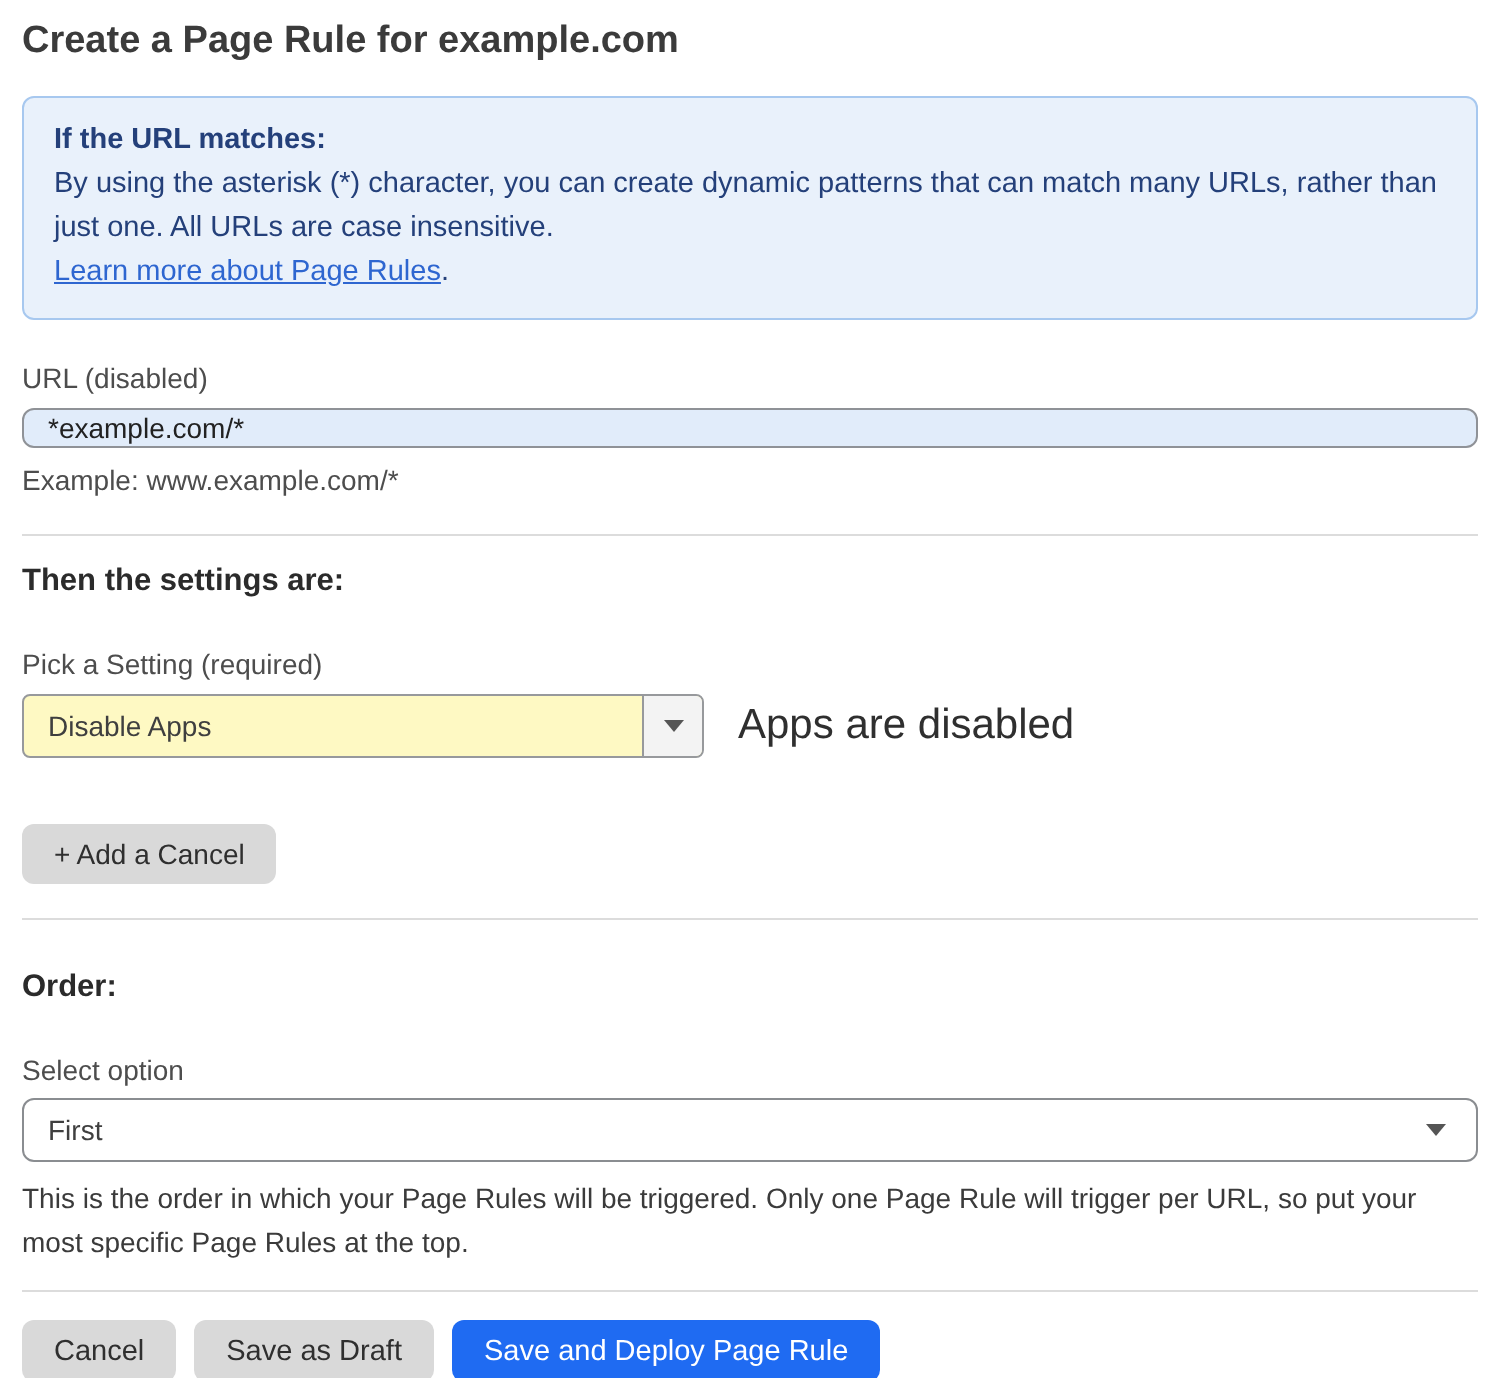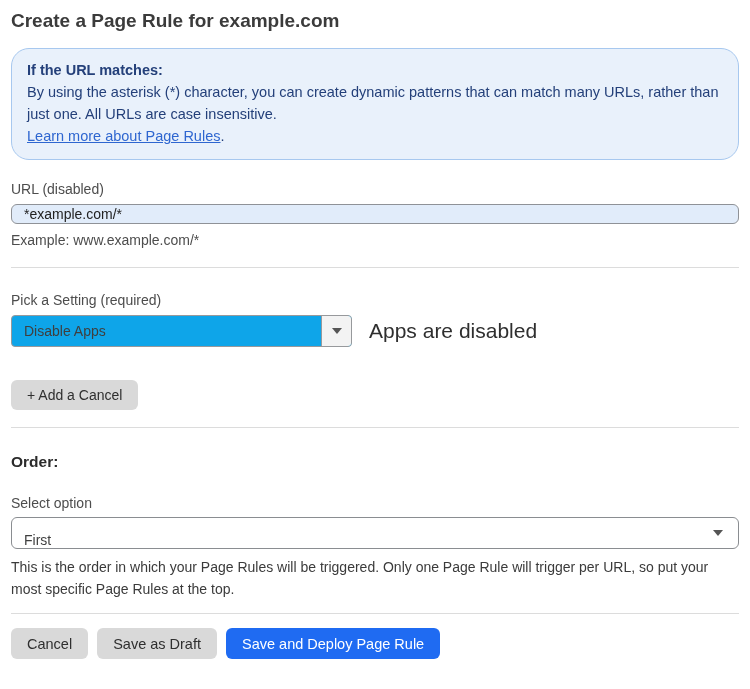--- a/index.html
+++ b/index.html
@@ -17,21 +17,21 @@
     font-size: 19px;
     line-height: 25px;
     font-weight: bold;
     color: #3b3b3b;
   }
 
   .info-box {
     margin-top: 15px;
     background: #e9f1fb;
     border: 1px solid #a7c8ef;
-    border-radius: 18px;
+    border-radius: 6px;
     padding: 10px 15px 12px 15px;
     color: #24407a;
     font-size: 14.5px;
     line-height: 22px;
   }
   .info-box .info-heading { font-weight: bold; }
   .info-box a {
     color: #2e66d0;
     text-decoration: underline;
     cursor: pointer;
@@ -87,21 +87,21 @@
     display: flex;
     align-items: center;
   }
   .picker {
     width: 341px;
     height: 32px;
     border: 1px solid #97999c;
     border-radius: 4px;
     display: flex;
     align-items: stretch;
-    background: #0ea5e9;
+    background: #fef9c3;
     cursor: pointer;
     overflow: hidden;
   }
   .picker-value {
     flex: 1;
     display: flex;
     align-items: center;
     padding-left: 12px;
     font-size: 14px;
     color: #3f3f3f;
@@ -149,21 +149,21 @@
 
   .order-select {
     position: relative;
     margin-top: 6px;
     width: 100%;
     height: 32px;
     border: 1px solid #8a8d91;
     border-radius: 6px;
     background: #ffffff;
     display: flex;
-    align-items: flex-end;
+    align-items: center;
     padding-left: 12px;
     font-size: 14px;
     color: #3f3f3f;
     cursor: pointer;
   }
   .order-select .triangle-down {
     position: absolute;
     right: 15px;
     top: 50%;
     transform: translateY(-50%);
@@ -201,20 +201,21 @@
       <a href="#">Learn more about Page Rules</a><span>.</span>
     </div>
   </div>
 
   <div class="field-label">URL (disabled)</div>
   <input type="text" class="url-input" value="*example.com/*" style="">
   <div class="field-help">Example: www.example.com/*</div>
 
   <hr class="divider">
 
+  <h2 class="section-heading">Then the settings are:</h2>
 
   <div class="field-label label-mt">Pick a Setting (required)</div>
 
   <div class="picker-row">
     <div class="picker">
       <div class="picker-value">Disable Apps</div>
       <button class="picker-arrow-btn">
         <span class="triangle-down"></span>
       </button>
     </div>

